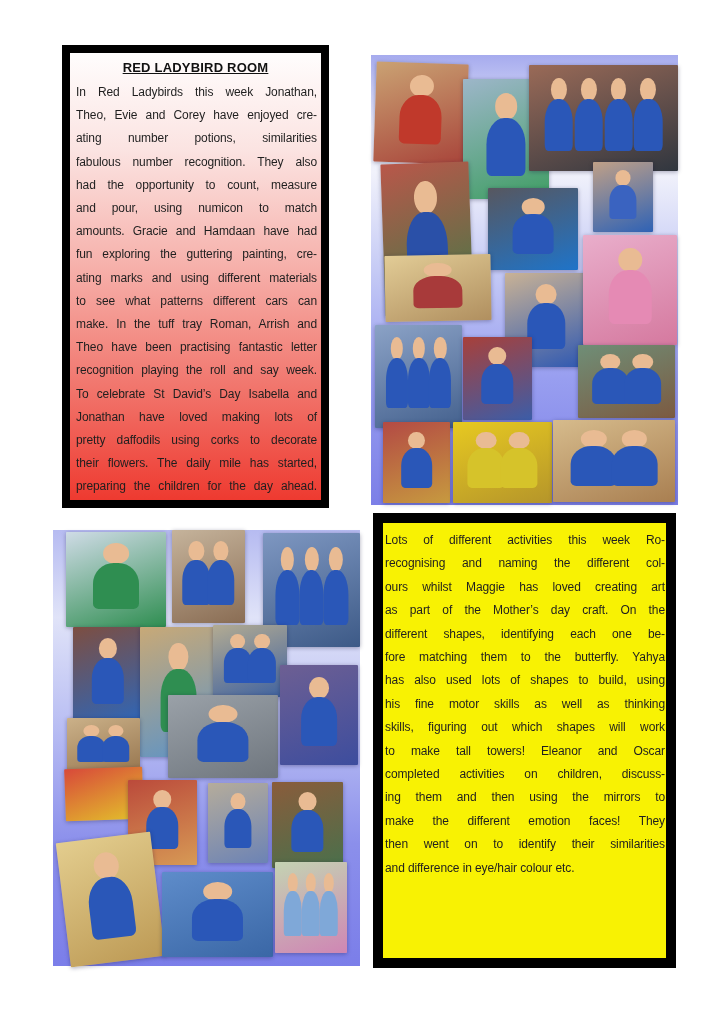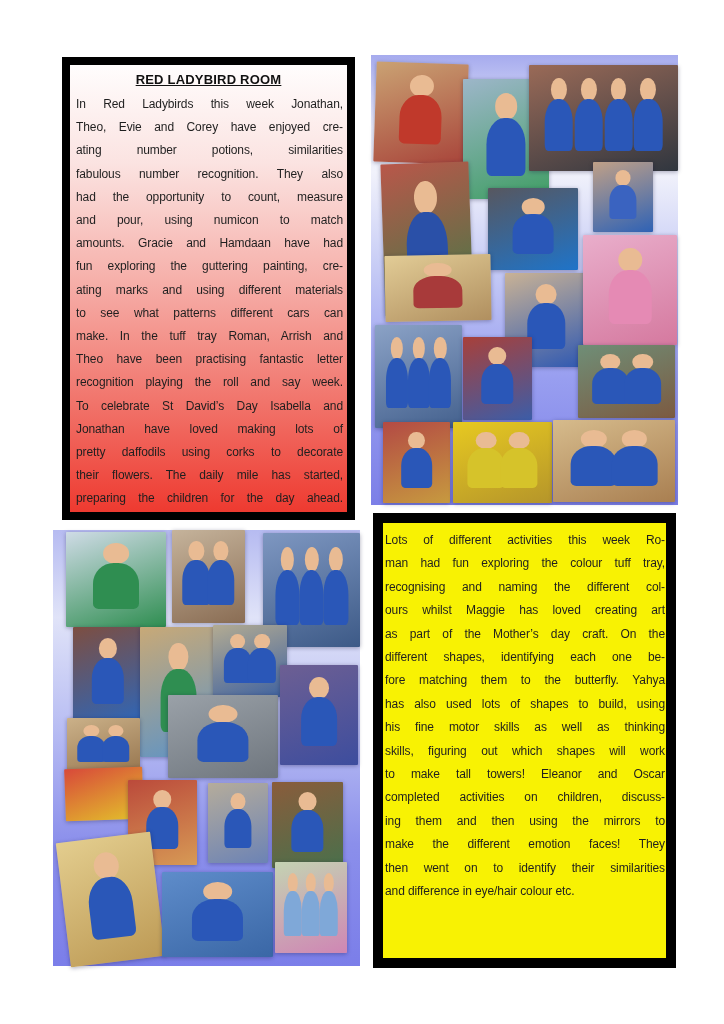--- a/index.html
+++ b/index.html
@@ -5,21 +5,21 @@
   html,body{margin:0;padding:0;}
   body{
     width:724px;height:1024px;position:relative;background:#ffffff;
     font-family:"Liberation Sans","DejaVu Sans",sans-serif;
     overflow:hidden;
   }
   .room-box{
     position:absolute;box-sizing:border-box;border:8px solid #000000;
   }
   .room-box.red{
-    left:62px;top:57px;width:293px;height:463px;
+    left:62px;top:45px;width:267px;height:463px;
     background:linear-gradient(180deg,#fffdfd 0%,#fbe3e1 22%,#f6b0aa 48%,#f1756c 75%,#ee3a30 100%);
   }
   .room-box.yellow{
     left:373px;top:513px;width:303px;height:455px;border-width:10px;
     background:#f8f203;
   }
   .room-title{
     margin:0;padding:7px 4px 2px 4px;text-align:center;
     font-size:13px;font-weight:bold;color:#111111;
     text-decoration:underline;letter-spacing:.2px;
@@ -329,21 +329,20 @@
       <span class="fig" style="left: 75%; width: 25.3333%;">
         <span class="head"></span>
         <span class="torso" style="background: rgb(127, 168, 216);"></span>
       </span>
     </div>
   </div>
 
 <section class="room-box yellow">
   <div class="body-text">
       <div class="jline">Lots of different activities this week Ro-</div>
-      <div class="jline">man had fun exploring the colour tuff tray,</div>
       <div class="jline">recognising and naming the different col-</div>
       <div class="jline">ours whilst Maggie has loved creating art</div>
       <div class="jline">as part of the Mother’s day craft. On the</div>
       <div class="jline">different shapes, identifying each one be-</div>
       <div class="jline">fore matching them to the butterfly. Yahya</div>
       <div class="jline">has also used lots of shapes to build, using</div>
       <div class="jline">his fine motor skills as well as thinking</div>
       <div class="jline">skills, figuring out which shapes will work</div>
       <div class="jline">to make tall towers! Eleanor and Oscar</div>
       <div class="jline">completed activities on children, discuss-</div>

